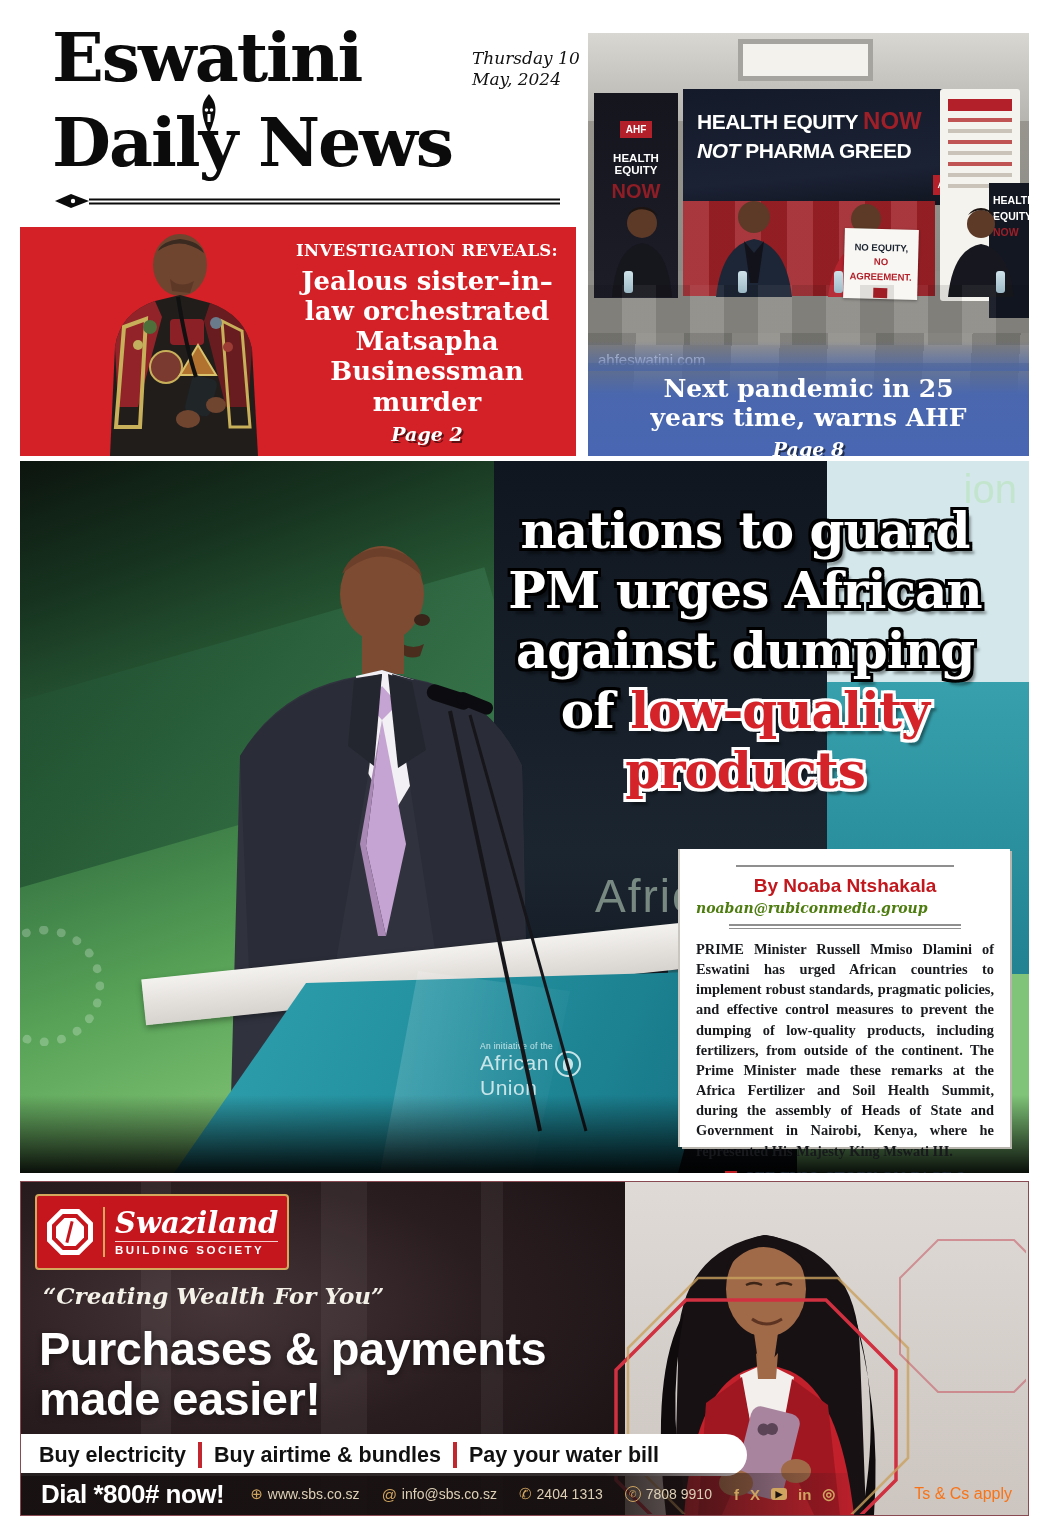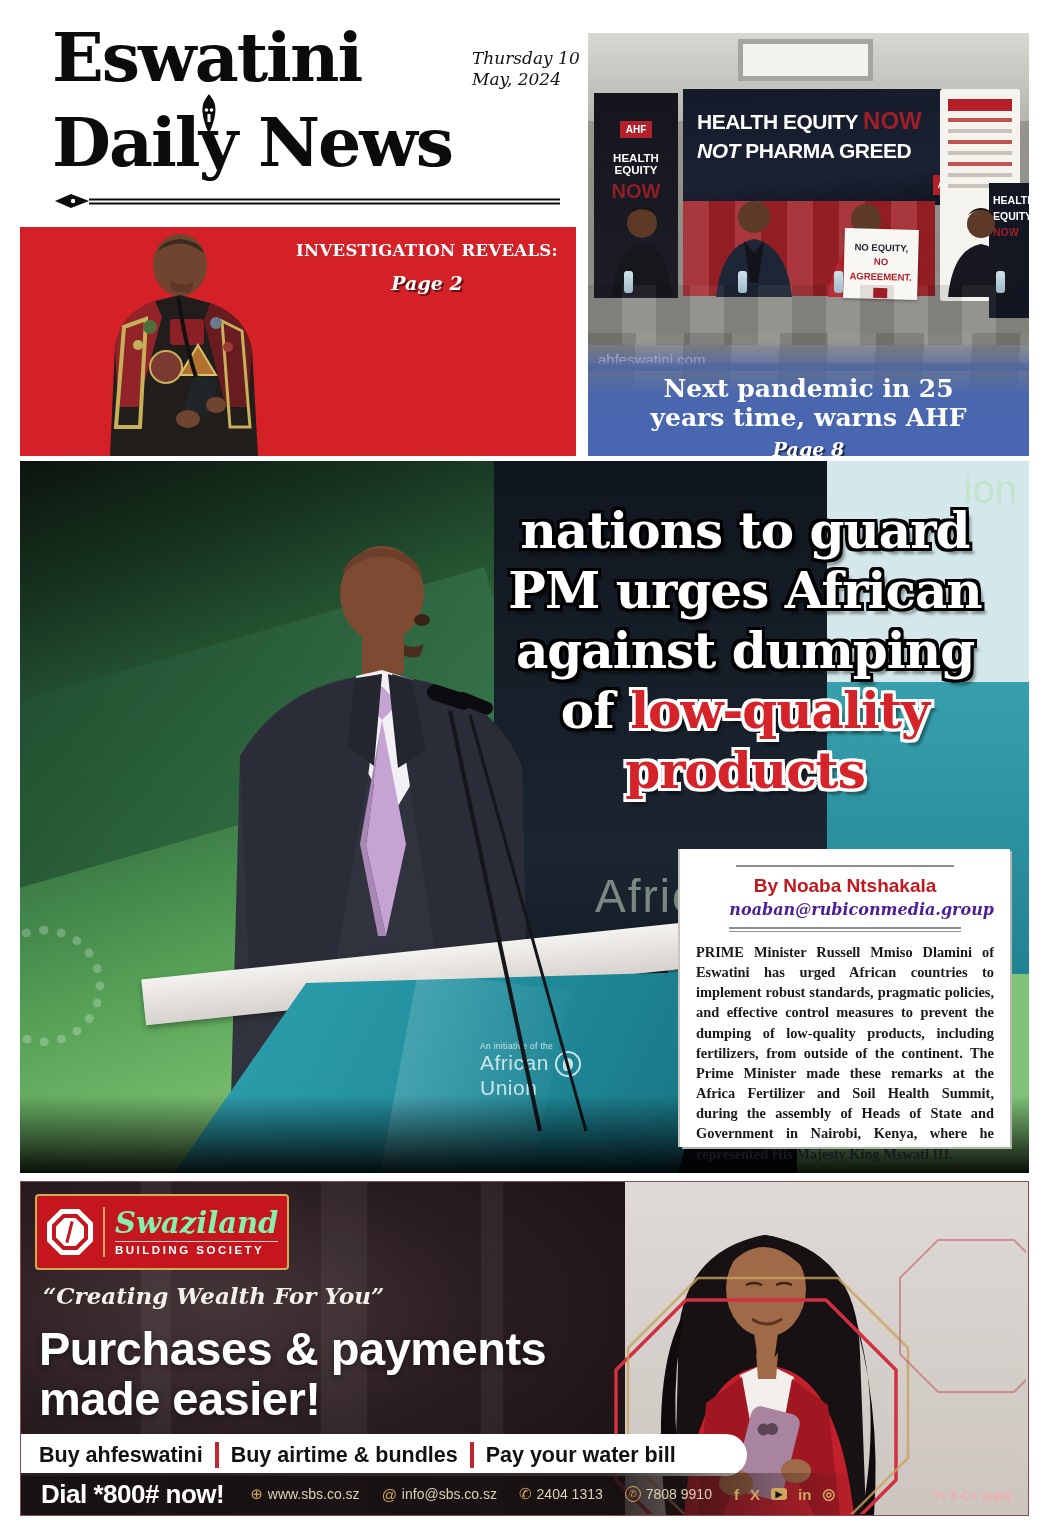--- a/index.html
+++ b/index.html
@@ -141,22 +141,22 @@
   .au-globe { display:inline-block; width:26px; height:26px; border:2px solid #d9eef1; border-radius:50%;
               vertical-align:middle; margin-left:6px; position:relative; }
   .au-globe::after { content:""; position:absolute; left:6px; top:5px; width:10px; height:13px;
                      background:#d9eef1; border-radius:45% 55% 60% 40%; }
   .mic { position:absolute; left:370px; top:200px; width:260px; height:480px; z-index:4; }
 
   .byline-box { position:absolute; left:660px; top:388px; width:330px; height:298px; background:#fff;
                 z-index:7; padding:14px 16px 10px; box-shadow:-2px 0 0 #c9c5bf, 2px 2px 0 #b8b4ae; }
   .bb-rule-top { width:218px; height:0; border-top:2px solid #8f8f8f; margin:2px auto 8px; }
   .bb-byline { text-align:center; color:#c2181d; font-weight:bold; font-size:19px; }
-  .bb-email { text-align:right; color:#4c1d95; font-family:"DejaVu Serif", serif;
-              font-style:italic; font-weight:bold; font-size:16px; margin-top:3px; }
+  .bb-email { text-align:left; color:#4d7c0f; font-family:"DejaVu Serif", serif;
+              font-style:italic; font-weight:bold; font-size:14px; margin-top:3px; }
   .bb-rule-dbl { width:232px; height:5px; border-top:2px solid #8f8f8f; border-bottom:1px solid #8f8f8f;
                  margin:8px auto 10px; }
   .bb-body { font-family:"Liberation Serif", serif; font-size:14.4px; line-height:1.4;
              text-align:justify; color:#17191c; font-weight:bold; }
   .bb-more { text-align:center; margin-top:8px; font-family:"DejaVu Serif", serif; font-style:italic;
              font-weight:bold; font-size:13.5px; color:#1c2733; }
   .bb-sq { display:inline-block; width:12px; height:12px; background:#c01d22; margin-right:7px;
            vertical-align:-1px; }
 
   
@@ -176,21 +176,21 @@
              clip-path:polygon(30% 0,70% 0,100% 30%,100% 70%,70% 100%,30% 100%,0 70%,0 30%);
              position:relative; flex:0 0 auto; }
   .sbs-oct-in { position:absolute; left:5px; top:5px; width:36px; height:36px; background:#c5161d;
                 clip-path:polygon(30% 0,70% 0,100% 30%,100% 70%,70% 100%,30% 100%,0 70%,0 30%); }
   .sbs-oct-in2 { position:absolute; left:9px; top:9px; width:28px; height:28px; background:#fff;
                 clip-path:polygon(30% 0,70% 0,100% 30%,100% 70%,70% 100%,30% 100%,0 70%,0 30%); }
   .sbs-oct-mark { position:absolute; left:21px; top:12px; width:3px; height:22px; background:#c5161d;
                   transform:rotate(14deg); z-index:2; }
   .sbs-divider { width:2px; height:50px; background:#d4a95e; margin:0 10px; flex:0 0 auto; }
   .sbs-name { font-family:"DejaVu Serif", serif; font-style:italic; font-weight:bold; font-size:29px;
-              color:#86efac; line-height:1; }
+              color:#ffffff; line-height:1; }
   .sbs-sub { font-size:11.5px; font-weight:bold; color:#fff; letter-spacing:2.5px; margin-top:3px;
              border-top:1px solid rgba(255,255,255,.8); padding-top:2px; }
   .sbs-tagline { position:absolute; left:22px; top:100px; font-family:"DejaVu Serif", serif;
                  font-style:italic; font-weight:bold; font-size:23px; color:#f4f1e8; z-index:4; }
   .ad-headline { position:absolute; left:18px; top:142px; z-index:4; color:#fff; font-weight:bold;
                  font-size:47px; line-height:1.06; letter-spacing:-0.5px;
                  text-shadow:0 2px 6px rgba(0,0,0,.45); }
   .ad-services { position:absolute; left:0; top:252px; width:726px; height:42px; background:#fff;
                  border-radius:0 22px 22px 0; z-index:5; display:flex; align-items:center;
                  padding-left:18px; font-weight:bold; font-size:21.5px; color:#111; }
@@ -200,21 +200,21 @@
                        rgba(40,22,22,0.45) 72%, rgba(0,0,0,0) 84%);
             display:flex; align-items:center; padding-left:20px; }
   .ad-cta { color:#fff; font-weight:bold; font-size:26px; letter-spacing:-0.5px; margin-right:26px; }
   .contact { display:flex; align-items:center; color:#ddd0b6; font-size:14px; margin-right:22px; }
   .c-icon { color:#cfa45f; font-size:15px; margin-right:5px; }
   .c-icon-circ { display:inline-flex; align-items:center; justify-content:center; width:16px; height:16px;
                  border:1.5px solid #cfa45f; border-radius:50%; color:#cfa45f; font-size:9px; margin-right:5px; }
   .socials { display:flex; align-items:center; gap:11px; color:#cfa45f; font-weight:bold; font-size:15px; }
   .yt { display:inline-block; background:#cfa45f; color:#1a1212; font-size:9px; line-height:12px;
         width:16px; height:12px; text-align:center; border-radius:3px; }
-  .ad-terms { position:absolute; right:16px; bottom:12px; z-index:7; color:#fca5a5; font-size:13px; }
+  .ad-terms { position:absolute; right:16px; bottom:12px; z-index:7; color:#f97316; font-size:16px; }
 </style>
 </head>
 <body>
 
 <div class="page">
 
   <header class="masthead">
     <div class="mast-line">Eswatini</div>
     <div class="mast-line mast-line2">Daily News</div>
     <svg class="mast-emblem" viewBox="0 0 22 40">
@@ -252,20 +252,21 @@
         <circle cx="196" cy="96" r="6" fill="#6a7b8c"></circle>
       <circle cx="118" cy="118" r="5" fill="#c2b05e"></circle>
         <circle cx="208" cy="120" r="5" fill="#9c3c34"></circle>
       <rect x="168" y="150" width="26" height="38" rx="6" fill="#202528" transform="rotate(14 181 169)"></rect>
       <ellipse cx="168" cy="192" rx="12" ry="9" fill="#6f4530"></ellipse>
       <ellipse cx="196" cy="178" rx="10" ry="8" fill="#6f4530"></ellipse>
       <path d="M158 70 Q166 120 176 150" stroke="#111" stroke-width="4" fill="none"></path>
     </svg>
     <div class="invest-text">
       <div class="invest-kicker">INVESTIGATION REVEALS:</div>
+      <div class="invest-headline">Jealous sister–in–law orchestrated Matsapha Businessman murder</div>
       <div class="page-badge">Page 2</div>
     </div>
   </section>
 
   <section class="ahf">
     <div class="ahf-ceiling"></div>
     <div class="ahf-light"></div>
     <div class="ahf-wall"></div>
     <div class="ahf-wall-glow"></div>
 
@@ -461,21 +462,21 @@
     </div>
 
     <div class="sbs-tagline">“Creating Wealth For You”</div>
 
     <div class="ad-headline">
       <div>Purchases &amp; payments</div>
       <div>made easier!</div>
     </div>
 
     <div class="ad-services">
-      <span>Buy ahfeswatini</span>
+      <span>Buy electricity</span>
       <span class="svc-pipe"></span>
       <span>Buy airtime &amp; bundles</span>
       <span class="svc-pipe"></span>
       <span>Pay your water bill</span>
     </div>
 
     <div class="ad-bar">
       <span class="ad-cta">Dial *800# now!</span>
       <span class="contact">
         <span class="c-icon">⊕</span>

